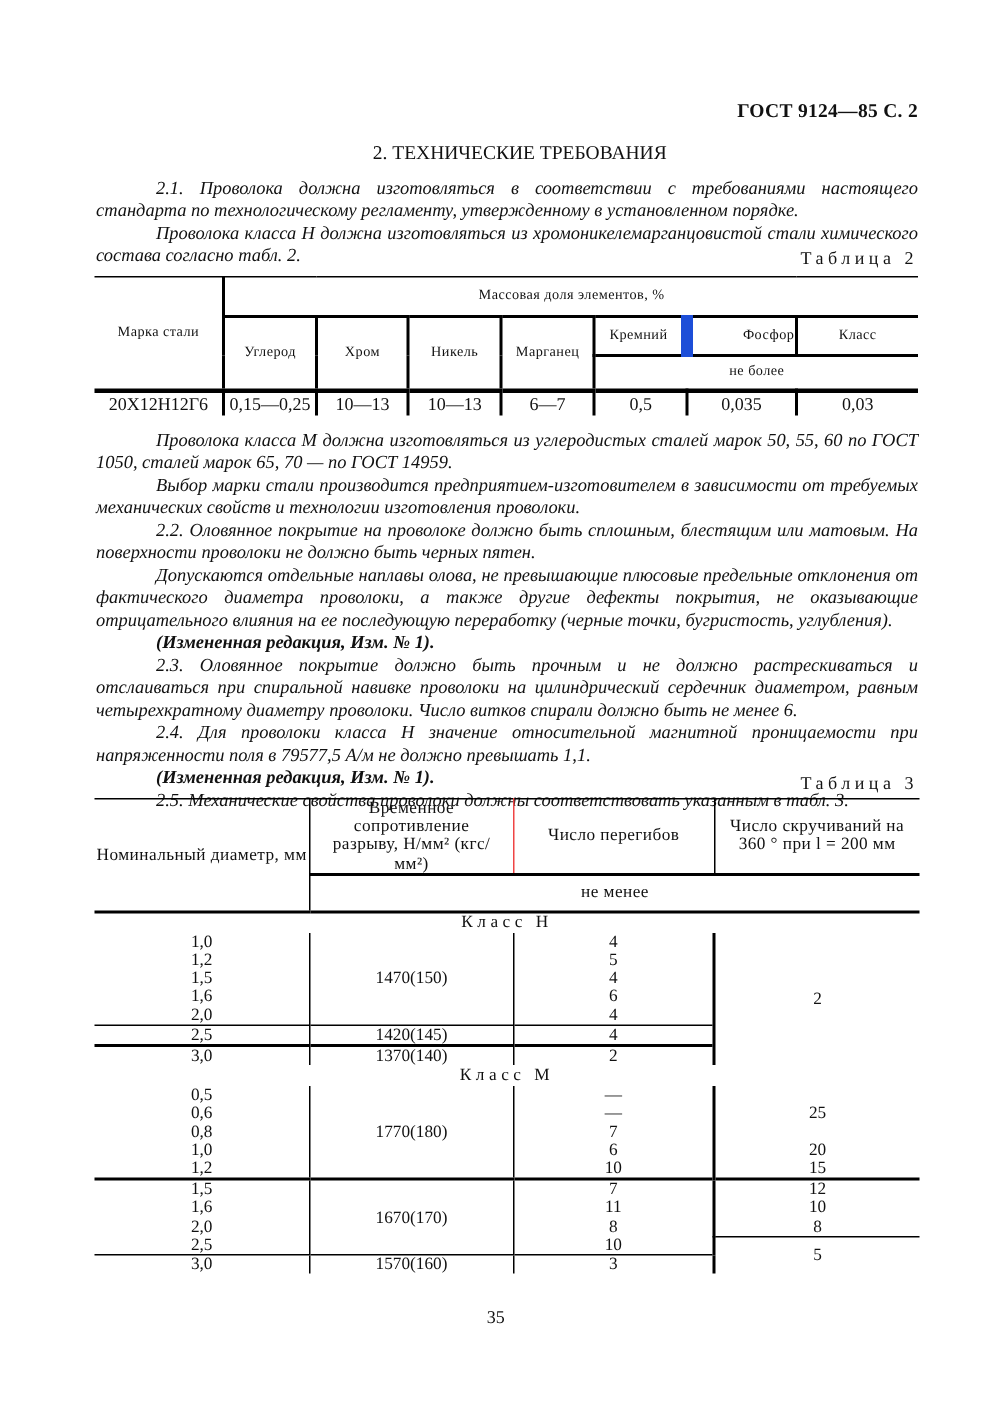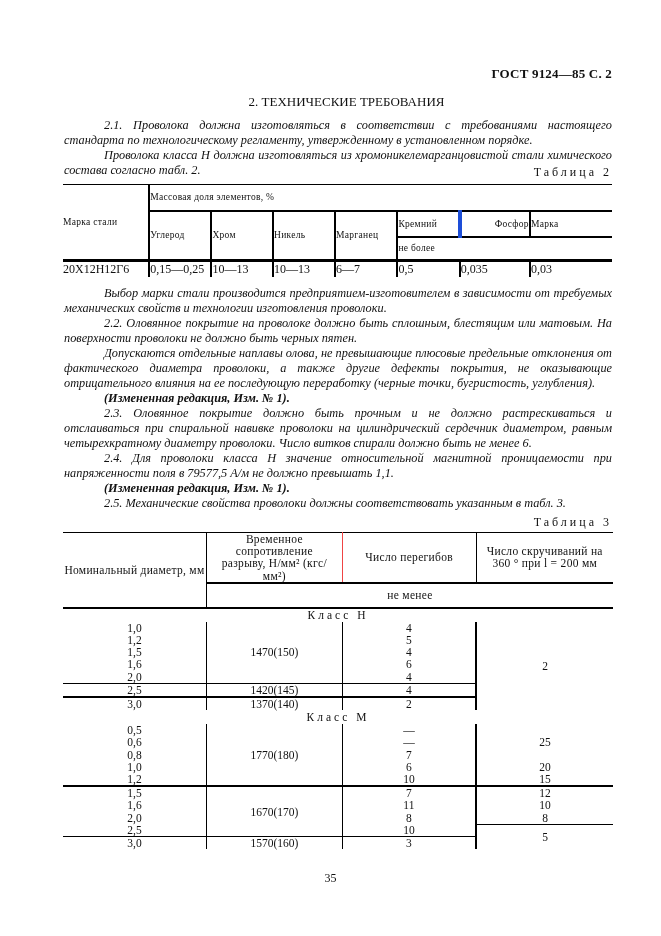--- a/index.html
+++ b/index.html
@@ -8,21 +8,21 @@
   .page-header { position: absolute; top: 66px; right: 49px; font-weight: bold; font-size: 13px; letter-spacing: 0.2px; margin-left: 24px; }
   .section-title { position: absolute; top: 94px; left: 0; width: 661px; text-align: center; font-weight: normal; font-size: 13px; margin-left: 16px; }
   .text-block { position: absolute; left: 64px; width: 548px; font-size: 12.3px; line-height: 15px; text-align: justify; }
   .text-block p { margin: 0; text-indent: 40px; font-style: italic; }
   .text-block p.bold { font-weight: bold; }
   .table-caption { position: absolute; right: 49px; font-size: 12px; letter-spacing: 3px; }
   table { border-collapse: collapse; position: absolute; font-family: "Liberation Serif", serif; }
   .small { font-size: 9.5px; letter-spacing: 0.3px; }
   
   #t2 { left: 63px; top: 184px; width: 549px; }
-  #t2 td { text-align: left; vertical-align: middle; padding: 0; }
+  #t2 td { text-align: center; vertical-align: middle; padding: 0; }
   
   #t3 { left: 63px; top: 532px; width: 550px; }
   #t3 td { text-align: center; vertical-align: middle; padding: 0; font-size: 11.5px; line-height: 12.2px; }
   .page-number { position: absolute; top: 871px; left: 0; width: 661px; text-align: center; font-size: 12px; }
   .stack span { display: block; }
 </style>
 </head>
 <body>
 
 <div class="page-header">ГОСТ 9124—85 С. 2</div>
@@ -49,41 +49,42 @@
   <tbody>
       <tr style="height:26px">
     <td rowspan="3" class="small" style="border-top:1.5px solid #000; border-right:2px solid #000; border-bottom:3px solid #000;">Марка стали</td>
     <td colspan="7" class="small" style="border-top:1.5px solid #000;">Массовая доля элементов, %</td>
   </tr>
   <tr style="height:26px">
     <td rowspan="2" class="small" style="border-top:2px solid #000; border-right:2px solid #000; border-bottom:3px solid #000;">Углерод</td>
     <td rowspan="2" class="small" style="border-top:2px solid #000; border-right:2px solid #000; border-bottom:3px solid #000;">Хром</td>
     <td rowspan="2" class="small" style="border-top:2px solid #000; border-right:2px solid #000; border-bottom:3px solid #000;">Никель</td>
     <td rowspan="2" class="small" style="border-top:2px solid #000; border-right:2px solid #000; border-bottom:3px solid #000;">Марганец</td>
-    <td class="small" style="border-top:2px solid #000; border-right:4px solid #1d4ed8;">Кремний</td>
+    <td class="small" style="border-top:2px solid #000; border-right:8px solid #1d4ed8;">Кремний</td>
     <td class="small" style="border-top:2px solid #000; border-right:2px solid #000;padding-left:33px;">Фосфор</td>
-    <td class="small" style="border-top:2px solid #000;">Марка</td>
+    <td class="small" style="border-top:2px solid #000;">Класс</td>
   </tr>
   <tr style="height:24px">
     <td colspan="3" class="small" style="border-top:2px solid #000; border-bottom:3px solid #000;margin-left:32px;">не более</td>
   </tr>
   <tr style="height:16px; font-size:12px;">
     <td style="border-right:2px solid #000;">20Х12Н12Г6</td>
     <td style="border-right:2px solid #000;">0,15—0,25</td>
     <td style="border-right:2px solid #000;">10—13</td>
     <td style="border-right:2px solid #000;">10—13</td>
     <td style="border-right:2px solid #000;">6—7</td>
     <td style="border-right:2px solid #000;">0,5</td>
     <td style="border-right:2px solid #000;">0,035</td>
     <td>0,03</td>
   </tr>
 </tbody>
   </table>
 
 <div class="text-block" style="top:286px;">
+  <p>Проволока класса М должна изготовляться из углеродистых сталей марок 50, 55, 60 по ГОСТ 1050, сталей марок 65, 70 — по ГОСТ 14959.</p>
   <p>Выбор марки стали производится предприятием-изготовителем в зависимости от требуемых механических свойств и технологии изготовления проволоки.</p>
   <p>2.2. Оловянное покрытие на проволоке должно быть сплошным, блестящим или матовым. На поверхности проволоки не должно быть черных пятен.</p>
   <p>Допускаются отдельные наплавы олова, не превышающие плюсовые предельные отклонения от фактического диаметра проволоки, а также другие дефекты покрытия, не оказывающие отрицательного влияния на ее последующую переработку (черные точки, бугристость, углубления).</p>
   <p class="bold">(Измененная редакция, Изм. № 1).</p>
   <p>2.3. Оловянное покрытие должно быть прочным и не должно растрескиваться и отслаиваться при спиральной навивке проволоки на цилиндрический сердечник диаметром, равным четырехкратному диаметру проволоки. Число витков спирали должно быть не менее 6.</p>
   <p>2.4. Для проволоки класса Н значение относительной магнитной проницаемости при напряженности поля в 79577,5 А/м не должно превышать 1,1.</p>
   <p class="bold">(Измененная редакция, Изм. № 1).</p>
   <p>2.5. Механические свойства проволоки должны соответствовать указанным в табл. 3.</p>
 </div>
 

